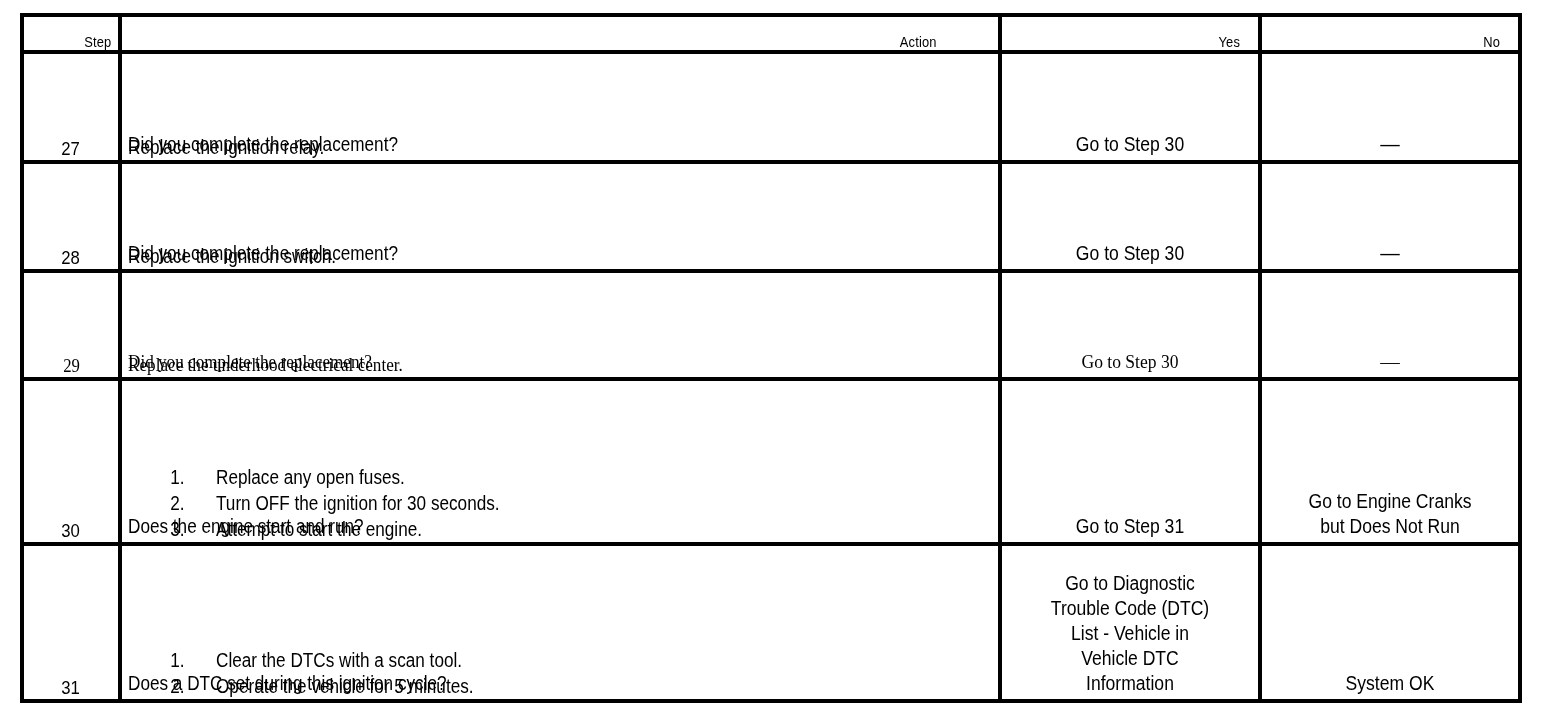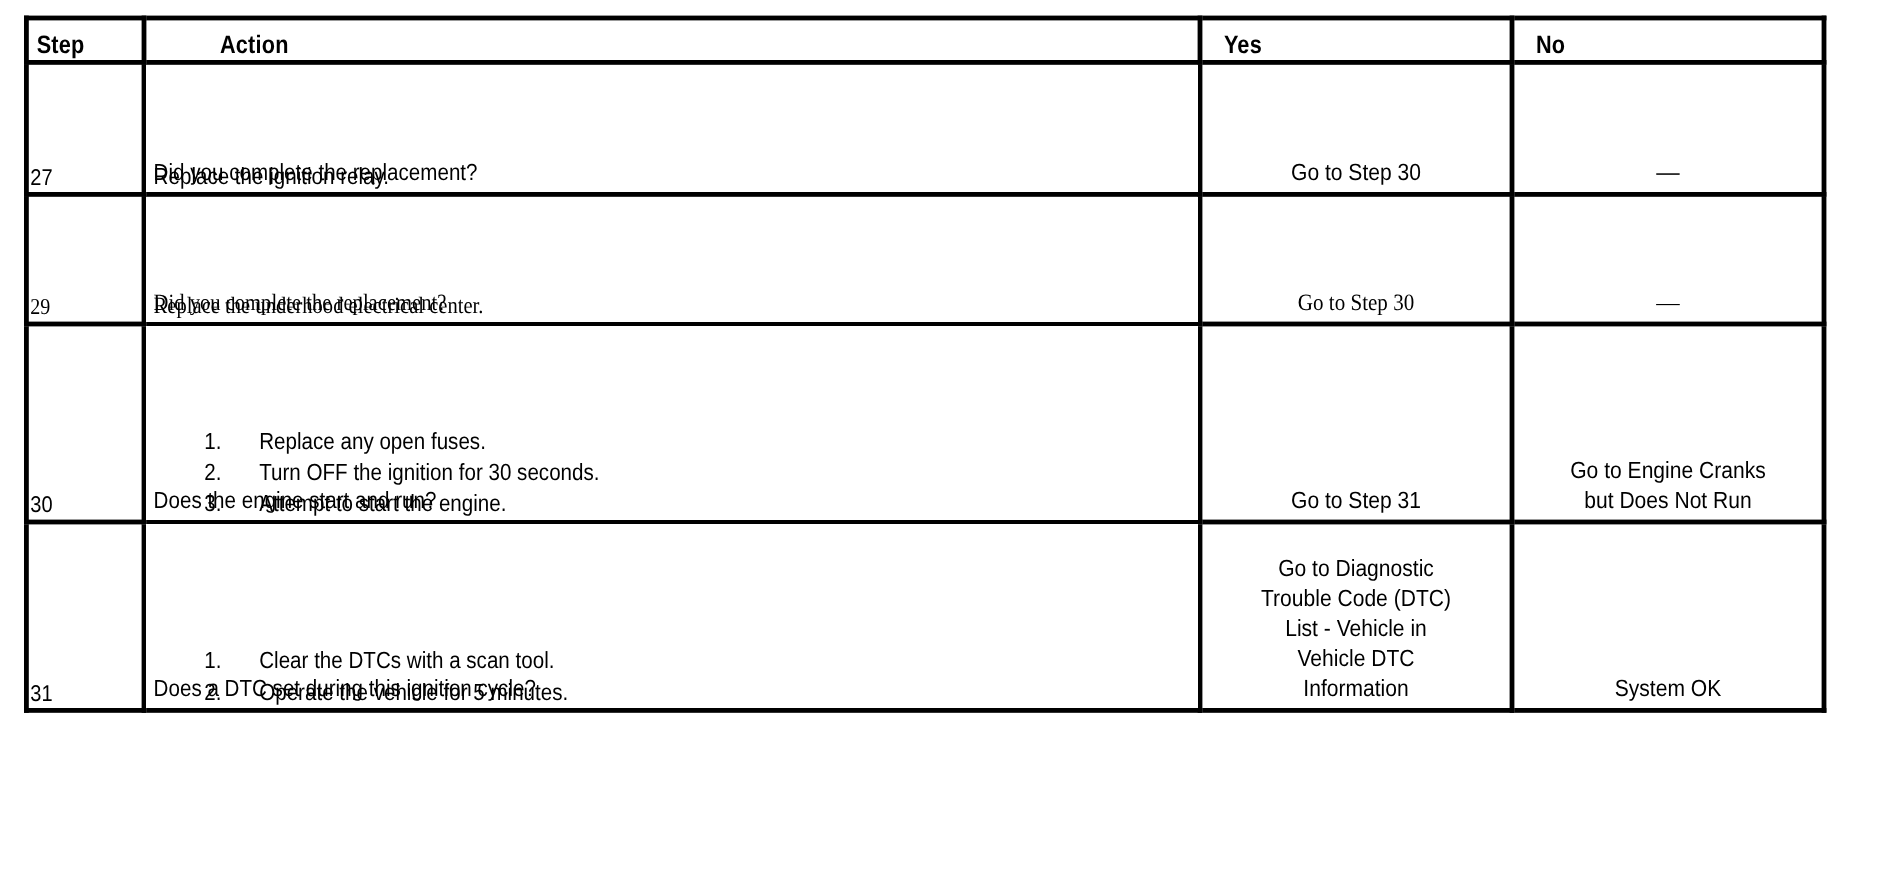--- a/index.html
+++ b/index.html
@@ -37,37 +37,38 @@
   table.diag th, table.diag td {
     border: 4px solid #000000;
     padding: 0;
     vertical-align: bottom;
     background: #ffffff;
   }
 
   
   thead th {
     height: 33px;
-    text-align: left;
+    text-align: right;
     vertical-align: middle;
-    font-weight: bold;
-    font-size: 21px;
+    font-weight: normal;
+    font-size: 15px;
     letter-spacing: 0.2px;
     font-stretch: condensed;
     transform: none;
   }
   .hdr-inner {
     display: block;
     transform: scaleX(0.86);
     transform-origin: center center;
     white-space: nowrap;
   }
 
   
   td.step {
+    text-align: center;
     vertical-align: middle;
     font-size: 19px;
   }
   .step-inner {
     display: inline-block;
     transform: scaleX(0.88);
     transform-origin: center center;
   }
 
   
@@ -184,20 +185,39 @@
             <div class="yn-box">
               <span class="yn-line">Go to Step 30</span>
             </div>
           </td>
           <td class="no">
             <div class="yn-box">
               <span class="dash">—</span>
             </div>
           </td>
         </tr>
+        <tr style="height: 109px;">
+          <td class="step"><span class="step-inner">28</span></td>
+          <td class="action">
+            <div class="act-box">
+              <div class="act-line act-top">Replace the ignition switch.</div>
+              <div class="act-question">Did you complete the replacement?</div>
+            </div>
+          </td>
+          <td class="yes">
+            <div class="yn-box">
+              <span class="yn-line">Go to Step 30</span>
+            </div>
+          </td>
+          <td class="no">
+            <div class="yn-box">
+              <span class="dash">—</span>
+            </div>
+          </td>
+        </tr>
         <tr style="height: 108px; font-family: Liberation Serif, serif;">
           <td class="step"><span class="step-inner">29</span></td>
           <td class="action">
             <div class="act-box">
               <div class="act-line act-top">Replace the underhood electrical center.</div>
               <div class="act-question">Did you complete the replacement?</div>
             </div>
           </td>
           <td class="yes">
             <div class="yn-box">

